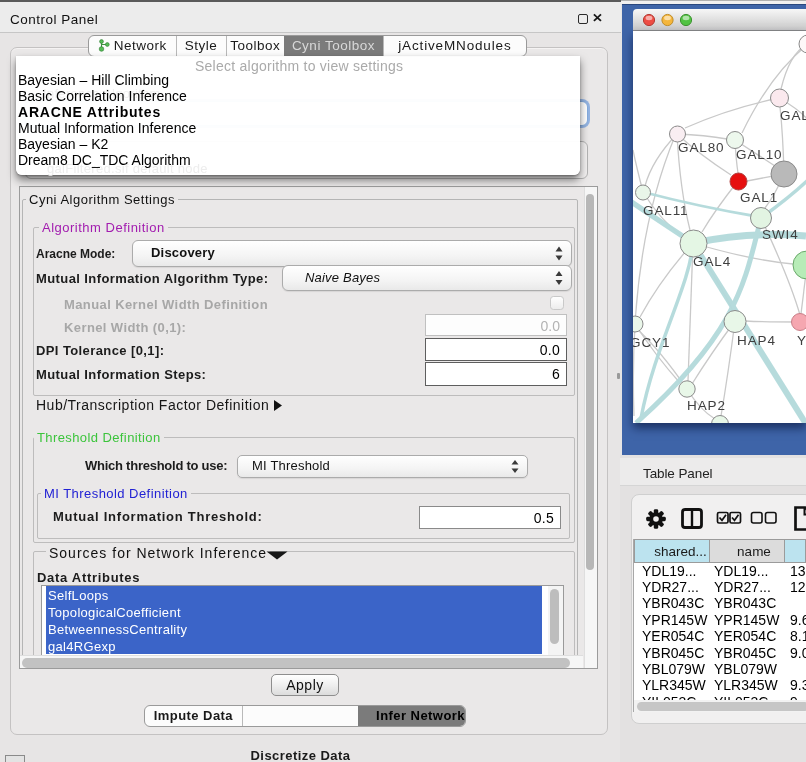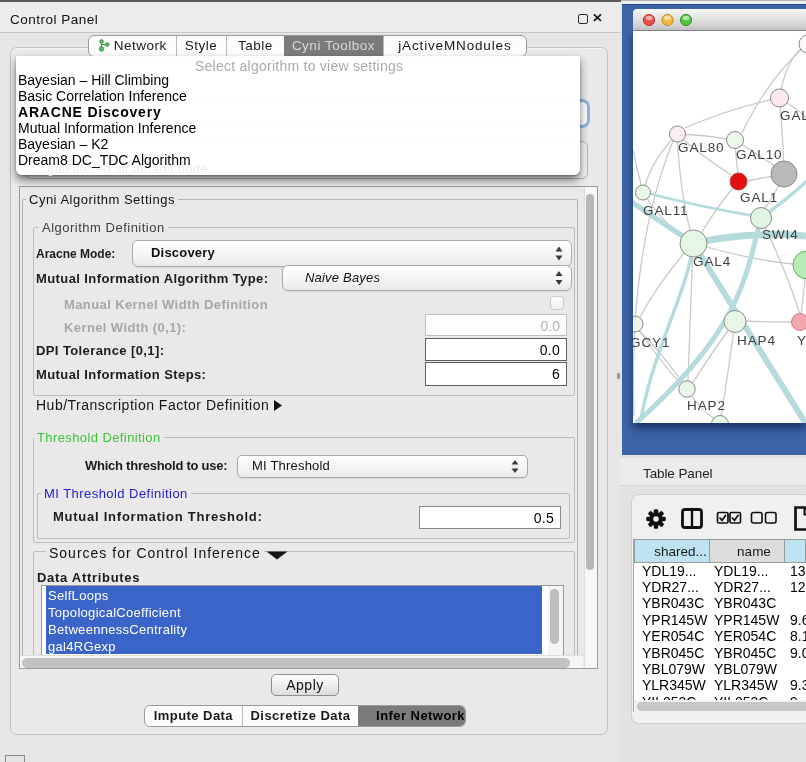--- a/index.html
+++ b/index.html
@@ -27,37 +27,37 @@
 <div class="abs" style="left:10px;top:47px;width:596px;height:686px;background:#eae8e8;border:1px solid #c4c2c2;border-radius:7px;box-shadow:inset 0 1px 0 #f5f3f3;"></div>
 
 <div class="abs" style="left:88px;top:35px;width:439px;height:22px;background:#fcfcfc;border:1px solid #9a9a9a;border-radius:6px;box-sizing:border-box;display:flex;font-size:13.5px;color:#1a1a1a;letter-spacing:0.5px;">
   <div style="width:92px;line-height:20px;text-align:center;border-right:1px solid #b9b9b9;"><svg width="13" height="13" viewBox="0 0 13 13" style="vertical-align:-2px;margin-right:3px">
         <path d="M3.5,3 V10 M3.5,5.5 H9" fill="none" stroke="#3e8e41" stroke-width="1.1"></path>
         <circle cx="3.5" cy="2.5" r="1.9" fill="#57bb57" stroke="#2e7d32" stroke-width="0.6"></circle>
         <circle cx="3.5" cy="10" r="2.3" fill="#57bb57" stroke="#2e7d32" stroke-width="0.6"></circle>
         <circle cx="9.3" cy="5.5" r="1.9" fill="#57bb57" stroke="#2e7d32" stroke-width="0.6"></circle>
       </svg>Network</div>
   <div style="width:52px;line-height:20px;text-align:center;border-right:1px solid #b9b9b9;">Style</div>
-  <div style="width:61px;line-height:20px;text-align:center;">Table</div>
+  <div style="width:61px;line-height:20px;text-align:center;">Toolbox</div>
   <div style="width:105px;line-height:20px;text-align:center;background:#7b7b7b;color:#d8d8d8;">Cyni Toolbox</div>
   <div style="width:151px;line-height:20px;text-align:center;border-left:1px solid #b9b9b9;letter-spacing:0.85px;">jActiveMNodules</div>
 </div>
 
 <div class="abs" style="left:25px;top:101px;width:563px;height:25px;background:#fff;border:1.5px solid #84abdd;border-radius:6px;box-sizing:border-box;box-shadow:0 0 0 2px rgba(125,165,222,0.8);"></div>
 <div class="abs" style="left:25px;top:141px;width:563px;height:38px;background:#f3f1f1;border:1px solid #b3b3b3;border-radius:6px;box-sizing:border-box;"></div>
 
 <div class="abs" style="left:19px;top:186px;width:579px;height:483px;border:1px solid #9b9b9b;box-sizing:border-box;background:#eae8e8;"></div>
 
 <div class="abs" id="vp" style="left:20px;top:187px;width:563px;height:468px;overflow:hidden;">
 
   <div class="grp" style="left:2px;top:12px;width:554px;height:700px;border-color:#b5b5b5;"></div>
   <div class="gtitle" style="left:6px;top:5px;">Cyni Algorithm Settings</div>
 
   <div class="grp" style="left:13px;top:40px;width:540px;height:167px;"></div>
-  <div class="gtitle" style="left:19px;top:33px;color:#404040;">Algorithm Definition</div>
+  <div class="gtitle" style="left:19px;top:33px;color:#a21caf;">Algorithm Definition</div>
 
   <div class="lbl" style="left:16px;top:60px;font-size:12px;letter-spacing:0;">Aracne Mode:</div>
   <div class="combo" style="left:112px;top:53px;width:438px;height:25px;">
     <div class="ct" style="left:18px;font-weight:bold;">Discovery</div>
     <svg class="stepper" viewBox="0 0 10 25">
         <path d="M1.5,10.5 L5,5.5 L8.5,10.5 Z M1.5,14.5 L5,19.5 L8.5,14.5 Z" fill="#3a3a3a"></path>
       </svg>
   </div>
   <div class="lbl" style="left:16px;top:84px;">Mutual Information Algorithm Type:</div>
   <div class="combo" style="left:262px;top:78px;width:288px;height:24px;font-style:italic;">
@@ -96,21 +96,21 @@
       </svg>
   </div>
   <div class="grp" style="left:17px;top:306px;width:531px;height:44px;"></div>
   <div class="gtitle" style="left:21px;top:299px;color:#2222d4;letter-spacing:0.45px;">MI Threshold Definition</div>
   <div class="lbl" style="left:27px;top:322px;letter-spacing:0.75px;padding-left:6px;">Mutual Information Threshold:</div>
   <div class="field" style="left:399px;top:319px;width:142px;height:23px;box-sizing:border-box;border-color:#8a8a8a;">
       <span>0.5</span>
     </div>
 
   <div class="grp" style="left:13px;top:364px;width:540px;height:300px;"></div>
-  <div class="gtitle" style="left:26px;top:358px;font-size:14px;letter-spacing:1px;">Sources for Control Inference</div>
+  <div class="gtitle" style="left:26px;top:358px;font-size:14px;letter-spacing:1px;">Sources for Network Inference</div>
   <svg class="abs" style="left:246px;top:364px;" width="22" height="9" viewBox="0 0 22 9">
       <path d="M0.5,0.5 L21.5,0.5 L11,8.5 Z" fill="#161616"></path>
     </svg>
   <div class="lbl" style="left:17px;top:383px;letter-spacing:0.7px;">Data Attributes</div>
 
   <div class="abs" style="left:21px;top:398px;width:523px;height:300px;background:#fff;border:1px solid #9a9a9a;box-sizing:border-box;"></div>
   <div class="abs" style="left:26px;top:399px;width:496px;height:68px;background:#3b64c8;"></div>
   <div class="abs" style="left:28px;top:399.5px;font-size:13px;color:#fff;line-height:17px;letter-spacing:0.3px;">SelfLoops<br>TopologicalCoefficient<br>BetweennessCentrality<br>gal4RGexp</div>
   <div class="abs" style="left:528px;top:399px;width:15px;height:256px;background:#f4f4f4;"></div>
   <div class="abs" style="left:530px;top:402px;width:9px;height:55px;border-radius:4.5px;background:#bdbdbd;"></div>
@@ -118,33 +118,33 @@
 
 <div class="abs" style="left:584px;top:187px;width:13px;height:481px;background:#f6f6f6;border-left:1px solid #dedede;box-sizing:border-box;"></div>
 <div class="abs" style="left:586px;top:194px;width:8px;height:376px;border-radius:4px;background:#b7b7b7;"></div>
 <div class="abs" style="left:20px;top:655px;width:563px;height:13px;background:#f6f6f6;border-top:1px solid #dedede;box-sizing:border-box;"></div>
 <div class="abs" style="left:22px;top:658px;width:548px;height:9.5px;border-radius:5px;background:#c2c2c2;"></div>
 
 <div class="abs" style="left:271px;top:674px;width:68px;height:22px;border:1px solid #8e8e8e;border-radius:5px;background:linear-gradient(#ffffff,#efefef 50%,#dcdcdc);box-sizing:border-box;text-align:center;font-size:14px;letter-spacing:0.5px;color:#111;line-height:20px;">Apply</div>
 
 <div class="abs" style="left:144px;top:705px;width:322px;height:22px;background:#fcfcfc;border:1px solid #9a9a9a;border-radius:6px;box-sizing:border-box;display:flex;font-size:13px;font-weight:bold;color:#1a1a1a;letter-spacing:0.45px;">
   <div style="width:97px;line-height:20px;text-align:center;border-right:1px solid #b9b9b9;">Impute Data</div>
-  <div style="width:116px;line-height:20px;text-align:center;">Discretize Data</div>
+  <div style="width:116px;line-height:20px;text-align:center;margin-top:40px;">Discretize Data</div>
   <div style="width:107px;line-height:20px;text-align:right;background:#7b7b7b;color:#000000;border-radius:0 5px 5px 0;">Infer Network</div>
 </div>
 
 <div class="abs" style="left:5px;top:755px;width:18px;height:10px;border:1.5px solid #8a8a8a;background:#e3e3e3;"></div>
 
 <div class="abs" style="left:617px;top:373px;width:3px;height:6px;background:#9a9a9a;border-radius:1px;"></div>
 
 <div class="abs" style="left:16px;top:56px;width:564px;height:119px;background:rgba(255,255,255,0.97);border-radius:0 0 6px 6px;box-shadow:0 5px 9px rgba(0,0,0,0.5),0 1px 2px rgba(0,0,0,0.25);z-index:30;">
   <div style="position:absolute;left:27px;top:30px;font-size:13px;color:#f0f0f0;letter-spacing:0.3px;">Inference Algorithm</div>
   <div style="position:absolute;left:31px;top:105px;font-size:13px;color:#ededed;letter-spacing:0.3px;">galFiltered.sif default node</div>
   <div style="position:absolute;left:179px;top:2px;font-size:14px;color:#aaa;letter-spacing:0.25px;">Select algorithm to view settings</div>
-  <div style="position:absolute;left:2px;top:16px;font-size:14px;color:#000;line-height:16px;white-space:nowrap;">Bayesian – Hill Climbing<br>Basic Correlation Inference<br><b style="letter-spacing:0.8px;">ARACNE Discovery</b><br>Mutual Information Inference<br>Bayesian – K2<br>Dream8 DC_TDC Algorithm</div>
+  <div style="position:absolute;left:2px;top:16px;font-size:14px;color:#000;line-height:16px;white-space:nowrap;">Bayesian – Hill Climbing<br>Basic Correlation Inference<br><b style="letter-spacing:0.8px;">ARACNE Attributes</b><br>Mutual Information Inference<br>Bayesian – K2<br>Dream8 DC_TDC Algorithm</div>
 </div>
 
 <div class="abs" style="left:621px;top:0;width:185px;height:1px;background:#b0b0b0;"></div>
 <div class="abs" style="left:621px;top:1px;width:185px;height:3px;background:#f1f0f0;"></div>
 <div class="abs" style="left:622px;top:4px;width:184px;height:451px;background:#3e64a8;border-top:1px solid #2a477e;box-sizing:border-box;"></div>
 <div class="abs" style="left:633px;top:9px;width:173px;height:22px;background:linear-gradient(#f7f7f7,#c9c9c9);border-bottom:1px solid #8a8a8a;border-radius:4px 0 0 0;box-sizing:border-box;">
   <svg width="50" height="22" viewBox="0 0 50 22" style="position:absolute;left:9.5px;top:0;">
     <circle cx="6" cy="11" r="5.6" fill="#ee4d44" stroke="#b33b33" stroke-width="1"></circle>
     <circle cx="24.5" cy="11" r="5.6" fill="#f5b63b" stroke="#c08c27" stroke-width="1"></circle>
     <circle cx="43" cy="11" r="5.6" fill="#52c343" stroke="#3d9330" stroke-width="1"></circle>

